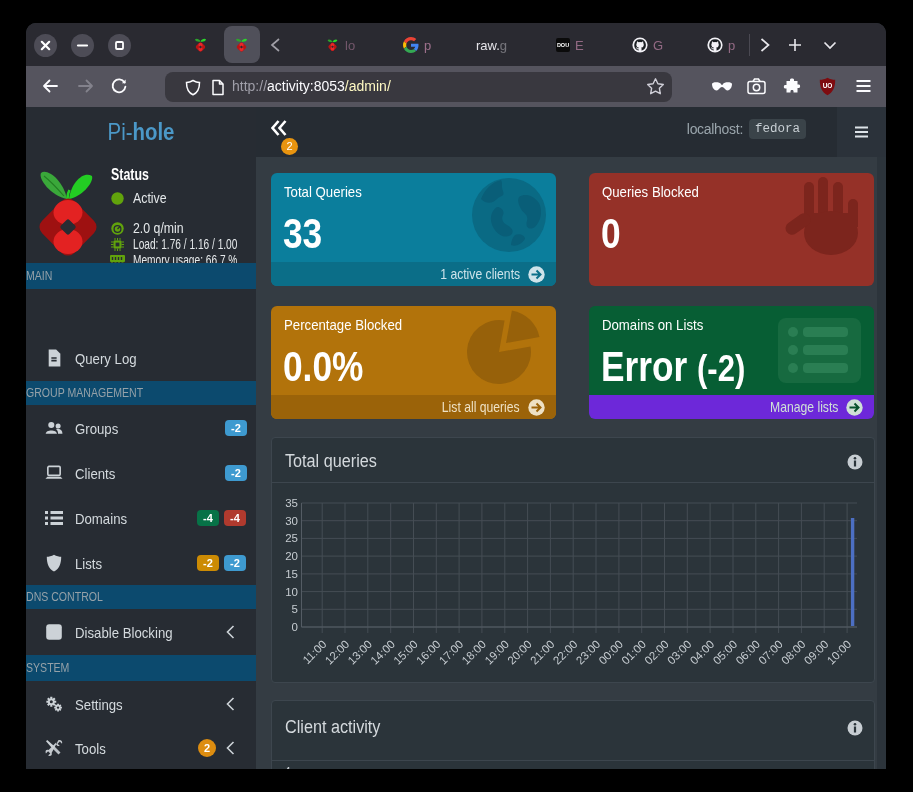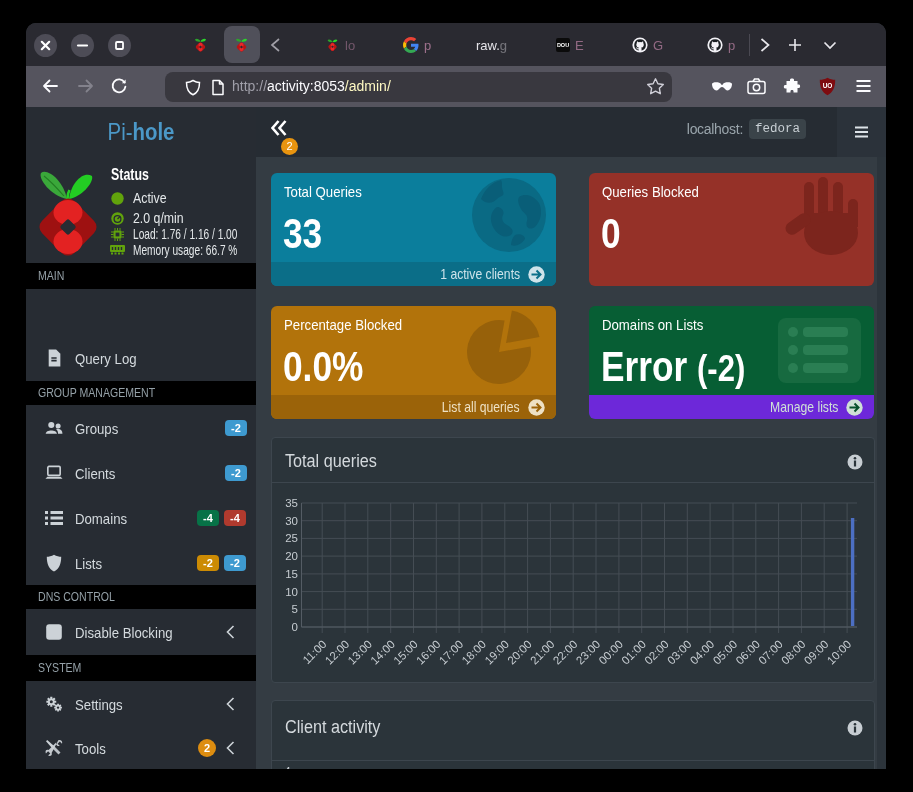--- a/index.html
+++ b/index.html
@@ -3,21 +3,21 @@
 *{margin:0;padding:0;box-sizing:border-box}
 body{width:913px;height:792px;background:#000;font-family:"Liberation Sans",sans-serif;overflow:hidden;position:relative}
 .abs{position:absolute}
 #win{position:absolute;left:26px;top:23px;width:860px;height:746px;border-radius:10px 10px 0 0;overflow:hidden;background:#343c43}
 #tabbar{position:absolute;left:0;top:0;width:860px;height:43px;background:#2a2a31}
 #toolbar{position:absolute;left:0;top:43px;width:860px;height:41px;background:#55545e}
 #page{position:absolute;left:0;top:84px;width:860px;height:662px;background:#343c43;overflow:hidden}
 .winctl{position:absolute;top:10.5px;width:23px;height:23px;border-radius:50%;background:#4d4c56}
 .tabtxt{font-size:13px;color:#f9a8d4;position:absolute;top:15px}
 #sidebar{position:absolute;left:0;top:0;width:230px;height:662px;background:#272c33;overflow:hidden}
-.shead{position:absolute;left:0;width:260px;background:#000000;color:#95a1a8;font-size:12px;line-height:24px;padding-left:12px}
+.shead{position:absolute;left:0;width:260px;background:#0c4a6e;color:#95a1a8;font-size:12px;line-height:24px;}
 .shead span{display:inline-block;transform:scaleX(.88);transform-origin:0 50%}
 .srow{display:inline-block;transform:scaleX(.85);transform-origin:0 0}
 .srow2{display:inline-block;transform:scaleX(.70);transform-origin:0 0}
 .mitem{position:absolute;left:0;width:230px;height:44px;color:#d4dade;font-size:15px}
 .mitem .lbl{position:absolute;left:49px;top:50%;transform:translateY(-50%) scaleX(.88);transform-origin:0 50%}
 .micon{position:absolute;left:19px;top:50%;transform:translateY(-50%);width:18px;height:18px}
 .badge{position:absolute;top:50%;transform:translateY(-50%);height:16px;border-radius:4px;color:#fff;font-size:11px;font-weight:bold;line-height:16px;text-align:center;width:22px}
 .chev{position:absolute;right:21px;top:50%;transform:translateY(-50%);width:10px;height:14px}
 #navbar{position:absolute;left:230px;top:0;width:630px;height:50px;background:#262c33}
 .card{position:absolute;width:285px;height:113px;border-radius:6px;overflow:hidden}
@@ -202,21 +202,21 @@
         <path d="M32 35 C34 19,46 7,55 12 C57 19,44 33,32 35 Z" fill="#23cd23"></path>
         <path d="M31 39 C30 34,30.5 30,32.5 26" stroke="#25cf25" stroke-width="2.6" fill="none"></path>
         <rect x="8.2" y="40.2" width="45.6" height="45.6" rx="9" transform="rotate(45 31 63)" fill="#9e1111"></rect>
         <ellipse cx="31" cy="48.5" rx="14.5" ry="12.5" fill="#e32222"></ellipse>
         <ellipse cx="31" cy="77.5" rx="14.5" ry="12.5" fill="#e32222"></ellipse>
         <rect x="25" y="57" width="12" height="12" rx="2" transform="rotate(45 31 63)" fill="#272c33"></rect>
       </svg>
         </div>
       <div class="abs" style="left:85px;top:58px;font-size:16.5px;font-weight:bold;color:#fff;transform:scaleX(.75);transform-origin:0 0">Status</div>
       <div class="abs" style="left:84px;top:83px;width:160px;font-size:14.5px;color:#e4e8ea">
-        <div style="height:16px;margin-bottom:4px;position:relative">
+        <div style="height:16px;margin-bottom:14px;position:relative">
             <svg class="abs" style="left:1px;top:1.5px" width="13" height="13" viewBox="0 0 13 13">
               <circle cx="6.5" cy="6.5" r="6.2" fill="#61a30c"></circle>
             </svg>
             <span class="srow" style="position:absolute;left:23px;top:0">Active</span>
           </div>
         <div style="height:16px;position:relative">
             <svg class="abs" style="left:1px;top:1.5px" width="13" height="13" viewBox="0 0 13 13">
               <circle cx="6.5" cy="6.5" r="6.2" fill="#61a30c"></circle>
               <circle cx="6.5" cy="7" r="3.4" fill="none" stroke="#272c33" stroke-width="1.3"></circle>
               <path d="M6.5 7 L9 4.5" stroke="#272c33" stroke-width="1.2"></path>

